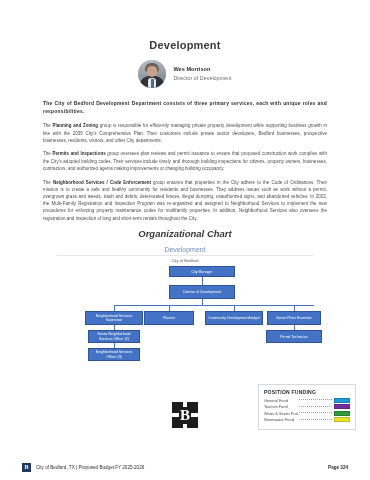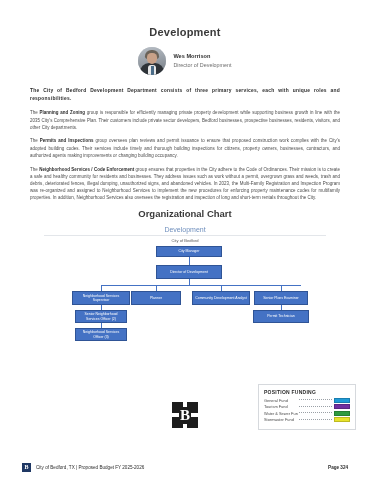--- a/index.html
+++ b/index.html
@@ -6,21 +6,21 @@
   html, body {
     width: 370px; height: 480px;
     background: #ffffff;
     font-family: "Liberation Sans", sans-serif;
     overflow: hidden;
   }
   .page {
     position: relative;
     width: 370px; height: 480px;
     background: #ffffff;
-    padding: 4px;
+    padding: 17px;
   }
 
   
   .page-title {
     text-align: center;
     font-size: 11px;
     font-weight: bold;
     color: #3a3a3a;
     letter-spacing: .2px;
     padding-top: 22px;
@@ -63,20 +63,21 @@
   .body-copy p.lead { font-weight: bold; color: #2d2d2d; font-size: 4.9px; letter-spacing: .25px; }
   .body-copy b { color: #2d2d2d; }
 
   
   .org-title {
     text-align: center;
     font-size: 9.5px;
     font-weight: bold;
     color: #3a3a3a;
     margin-top: 6px;
+    font-style: italic;
   }
   .org-sub {
     text-align: center;
     font-size: 7px;
     color: #6f8fbd;
     margin-top: 7px;
     margin-bottom: 2px;
   }
   .org-rule { height: 1px; background: #e3e6ea; margin: 2px 40px 0 40px; }
 

